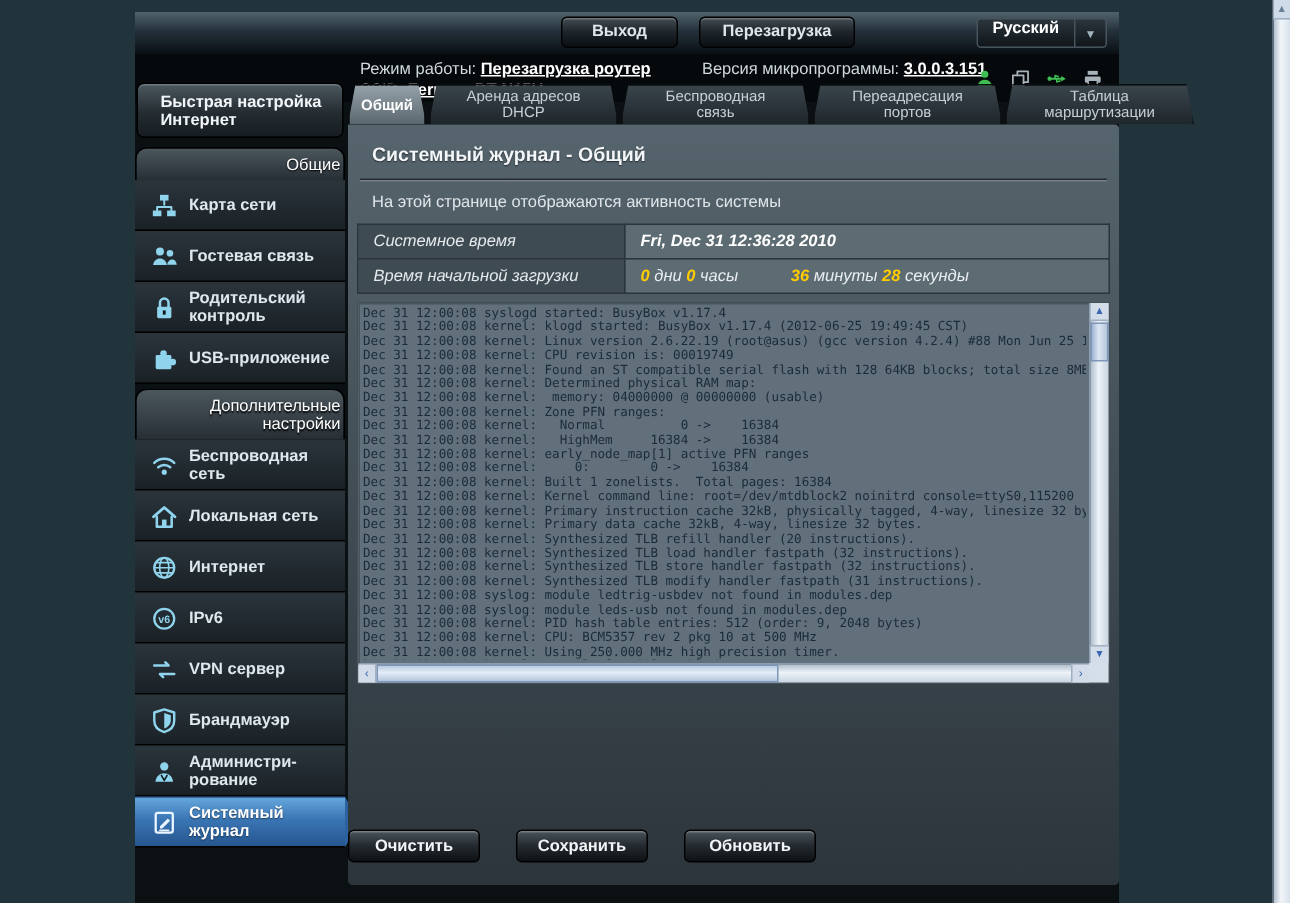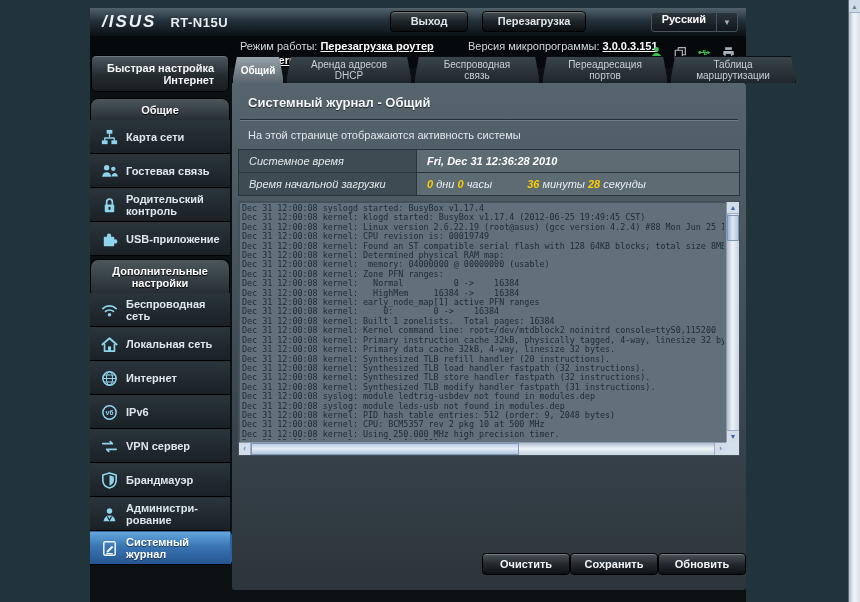--- a/index.html
+++ b/index.html
@@ -17,21 +17,21 @@
 
   
   .banner { position:absolute; left:0; top:0; width:656px; height:28px;
     background:linear-gradient(180deg,#51626b 0%,#24313a 45%,#0a1014 100%); }
   .brand-wrap { position:absolute; left:12px; top:4px; display:flex; align-items:center; }
   .brand { color:#eef3f5; font-weight:bold; font-style:italic; font-size:17px; letter-spacing:2px; }
   .model { color:#e7edf0; font-weight:bold; font-size:13px; margin-left:14px; letter-spacing:0.5px; }
   .top-btn { position:absolute; top:3px; height:21px; border:1px solid #000; border-radius:4px;
     background:linear-gradient(180deg,#434d54 0%,#1d2429 50%,#0b0f12 100%);
     box-shadow:inset 0 1px 0 rgba(255,255,255,0.25); color:#dfe6ea; font-size:11px; font-weight:bold;
-    text-align:center; line-height:19px; cursor:pointer;margin-left:16px; }
+    text-align:center; line-height:19px; cursor:pointer; }
   .btn-logout { left:284px; width:78px; }
   .btn-reboot { left:376px; width:104px; }
   .lang-box { position:absolute; right:8px; top:4px; height:20px; display:flex; align-items:flex-start;
     background:linear-gradient(180deg,#2b353c,#10161a); border:1px solid #46535c; border-radius:3px; cursor:pointer; }
   .lang-box .lang-label { color:#fff; font-size:11px; font-weight:bold; padding:0 10px; }
   .lang-box .lang-caret { color:#9fb3bd; font-size:8px; padding:0 6px; border-left:1px solid #46535c; height:100%; display:flex; align-items:center; }
 
   
   .subheader { position:absolute; left:0; top:28px; width:656px; height:32px; background:#05090b; }
   .sub-line1 { position:absolute; left:150px; top:4px; font-size:11px; color:#cfd8dc; white-space:nowrap; }
@@ -39,25 +39,25 @@
   .sub-link { color:#ffffff; font-weight:bold; text-decoration:underline; cursor:pointer; }
   .sub-gap { display:inline-block; width:28px; }
   .status-icons { position:absolute; right:10px; top:9px; display:flex; gap:9px; }
   .sicon { width:15px; height:15px; display:inline-flex; cursor:pointer; }
   .sicon svg { width:15px; height:15px; }
 
   
   .sidebar { position:absolute; left:0; top:47px; width:140px; height:547px; }
   .quick-setup { height:37px; margin:0 1px 6px 1px; border:1px solid #000; border-radius:5px;
     background:linear-gradient(180deg,#4c585f 0%,#242c31 55%,#171d21 100%);
-    box-shadow:inset 0 1px 0 rgba(255,255,255,0.2); display:flex; align-items:center; cursor:pointer;text-align:right; }
+    box-shadow:inset 0 1px 0 rgba(255,255,255,0.2); display:flex; align-items:center; cursor:pointer; }
   .quick-setup .icon { margin:0 7px 0 8px; color:#9fe0f2; }
   .quick-setup .label { color:#f2f6f8; font-size:11px; font-weight:bold; line-height:12px; }
   .group-title { background:linear-gradient(180deg,#4b565d,#272f35); border:1px solid #000; border-bottom:none;
-    border-radius:8px 8px 0 0; color:#fff; font-size:11px; font-weight:bold; text-align:center;
+    border-radius:8px 8px 0 0; color:#fff; font-size:11px; font-weight:normal; text-align:right;
     padding:5px 2px 4px 2px; line-height:12px; text-shadow:0 1px 1px #000; }
   .side-item { position:relative; height:34px; display:flex; align-items:center;
     background:linear-gradient(180deg,#2a343b 0%,#1a2126 100%);
     border-top:1px solid rgba(255,255,255,0.08); border-bottom:1px solid #000; cursor:pointer; }
   .side-item .icon { width:22px; margin:0 6px 0 8px; color:#8fd4ec; display:flex; justify-content:center; }
   .side-item .icon svg { width:19px; height:19px; }
   .side-item .label { color:#dde7ec; font-size:11px; font-weight:bold; line-height:12px; }
   .side-item.active { background:linear-gradient(180deg,#64a6dc 0%,#3a75b4 45%,#26568f 100%); }
   .side-item.active .label { color:#fff; text-shadow:0 1px 1px rgba(0,0,0,0.5); }
   .side-item.active .icon { color:#eaf6ff; }
@@ -104,36 +104,32 @@
   .hscroll { position:absolute; left:0; right:13px; bottom:0; height:13px;
     background:linear-gradient(180deg,#aebccb,#eef3f8 45%,#c7d4e0); border-top:1px solid #8c9cae; }
   .hscroll .arr { position:absolute; top:0; bottom:0; width:12px; background:#d2dde9; color:#3b66b0;
     font-size:8px; text-align:center; line-height:12px; cursor:pointer; }
   .hscroll .arr.left { left:0; border-right:1px solid #9fb0c2; }
   .hscroll .arr.right { right:0; border-left:1px solid #9fb0c2; }
   .hscroll .thumb { position:absolute; left:12px; top:0; bottom:0; width:55%;
     background:linear-gradient(180deg,#b9cbe2,#e4edf8 45%,#b4c6dc); border:1px solid #7e96b8; cursor:grab; }
   .scroll-corner { position:absolute; right:0; bottom:0; width:13px; height:13px; background:#d4dfe9; }
 
-  .footer-buttons { position:absolute; left:0; right:0; top:470px; display:flex; justify-content:flex-end; }
+  .footer-buttons { position:absolute; left:0; right:0; top:470px; display:flex; justify-content:flex-start; gap:24px; }
   .fbtn { min-width:88px; height:22px; border:1px solid #000; border-radius:4px;
     background:linear-gradient(180deg,#4a545b 0%,#23292e 50%,#0e1215 100%);
     box-shadow:inset 0 1px 0 rgba(255,255,255,0.25); color:#f2f5f7; font-size:11px; font-weight:bold;
     font-family:"Liberation Sans", sans-serif; cursor:pointer; }
 </style>
 </head>
 <body>
 
 <div class="app">
 
   <div class="banner">
-    <div class="brand-wrap">
-      <span class="brand">/ISUS</span>
-      <span class="model">RT-N15U</span>
-    </div>
     <div class="top-btn btn-logout">Выход</div>
     <div class="top-btn btn-reboot">Перезагрузка</div>
     <div class="lang-box">
       <span class="lang-label">Русский</span>
       <span class="lang-caret">▼</span>
     </div>
   </div>
 
   <div class="subheader">
     <div class="sub-line1">

